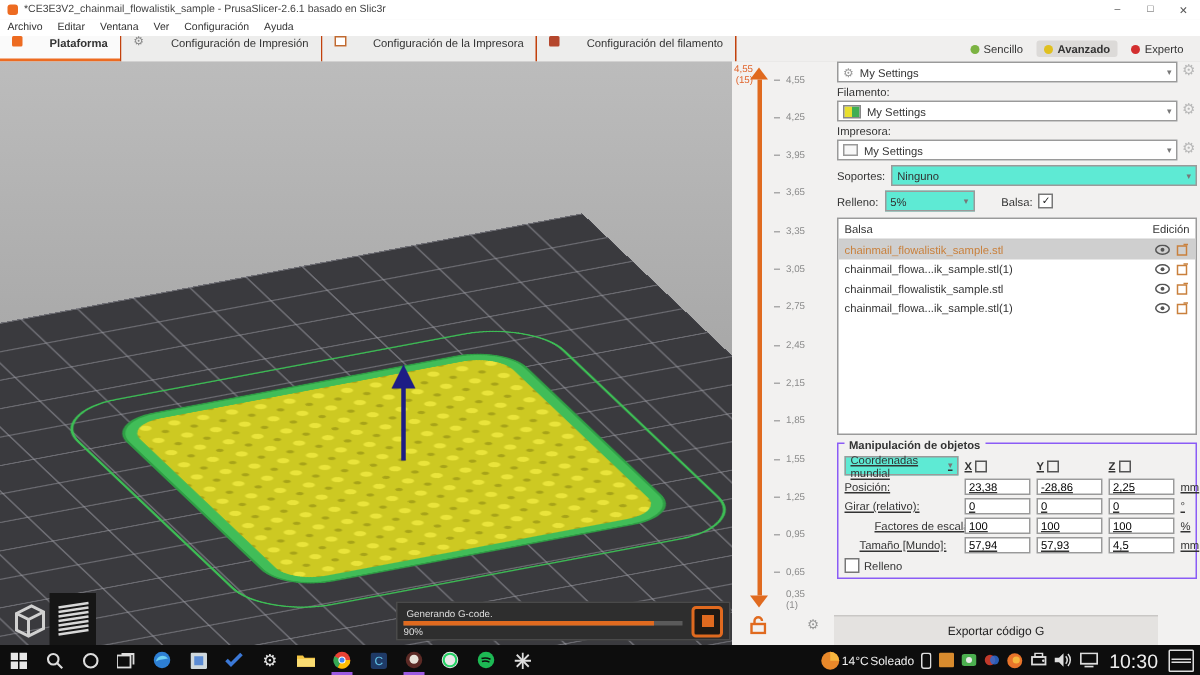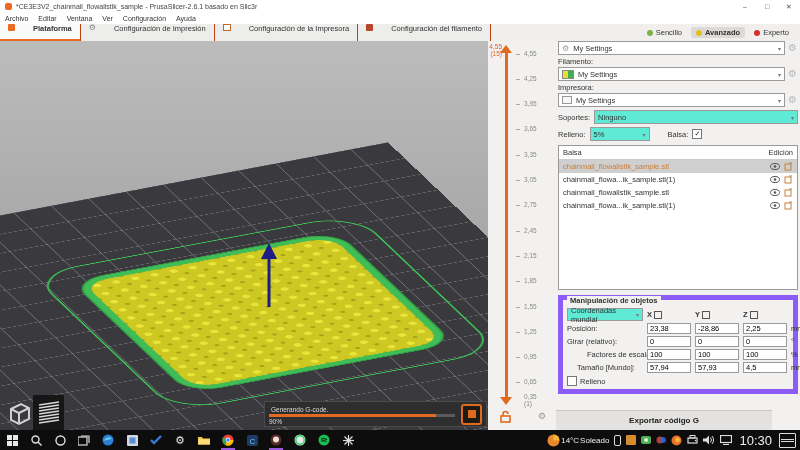--- a/index.html
+++ b/index.html
@@ -68,31 +68,31 @@
   .smallcombo{height:12px;background:#5eead4;border:1px solid #9a9a9a;display:flex;align-items:center;gap:4px;padding:0 3px;}
   .chk{width:8px;height:8px;border:1px solid #777;background:#fff;display:inline-flex;align-items:center;justify-content:center;font-size:7px;color:#222;}
   
   #objlist{margin:4px 2px 0 2px;height:143px;background:#fff;border:1px solid #9a9a9a;overflow:hidden;}
   #objhead{display:flex;border-bottom:1px solid #ccc;padding:2px 4px;color:#333;}
   #objhead .hn{flex:1;}
   #objrows .orow{display:flex;align-items:center;padding:2px 4px;gap:4px;}
   #objrows .orow.sel{background:#cfcfcf;color:#c9803c;}
   .oname{flex:1;white-space:nowrap;overflow:hidden;}
   
-  #manip{margin:5px 2px 0 2px;border:5px solid #8b5cf6;position:relative;padding:8px 4px 3px 4px;}
+  #manip{margin:5px 2px 0 2px;border:1px solid #8b5cf6;position:relative;padding:8px 4px 3px 4px;}
   #maniptitle{position:absolute;top:-4px;left:4px;background:#f2f1f0;padding:0 3px;font-weight:bold;}
-  .mgrid{display:grid;grid-template-columns:76px 44px 44px 44px 26px;gap:2px 4px;align-items:center;}
+  .mgrid{display:grid;grid-template-columns:76px 44px 44px 44px 26px;gap:2px 4px;align-items:center;text-decoration:underline;}
   .axh{display:flex;align-items:center;gap:2px;font-weight:bold;justify-content:flex-start;}
   .axh .axi{width:6px;height:6px;border:1px solid #555;display:inline-block;}
   .mval{height:11px;border:1px solid #9a9a9a;background:#fff;font-size:7.5px;font-family:"Liberation Sans",sans-serif;padding:0 2px;width:100%;box-sizing:border-box;}
   .munit{color:#333;}
   .mlbl{white-space:nowrap;}
   .lockcell{display:flex;align-items:center;gap:2px;padding-left:18px;}
   #inchesrow{margin-top:3px;display:flex;align-items:center;gap:3px;}
-  #exportbtn{position:absolute;left:0;bottom:0;width:216px;height:19px;background:#e4e2e0;border-top:1px solid #c9c7c5;display:flex;align-items:center;justify-content:center;font-weight:bold;font-size:8px;color:#222;}
+  #exportbtn{position:absolute;left:0;bottom:0;width:216px;height:19px;background:#e4e2e0;border-top:1px solid #c9c7c5;display:flex;align-items:center;justify-content:center;font-weight:normal;font-size:8px;color:#222;}
   
   #taskbar{position:absolute;left:0;top:430px;width:800px;height:20px;background:#0d0d0d;display:flex;align-items:center;color:#eee;}
   .tbi{width:24px;height:20px;display:flex;align-items:center;justify-content:center;position:relative;}
   .tbi.run::after{content:"";position:absolute;bottom:0;left:5px;right:5px;height:2px;background:#9b59e0;}
   .tray{margin-left:auto;display:flex;align-items:center;gap:5px;padding-right:4px;}
   .tray .ti{display:flex;align-items:center;justify-content:center;}
   #weather{display:flex;align-items:center;gap:1px;font-size:8px;}
   #clock{font-size:13px;padding:0 2px;}
   .trembox{width:13px;height:11px;border:1px solid #ddd;border-radius:1px;display:flex;flex-direction:column;justify-content:center;gap:1px;padding:1px;}
   .trembox i{display:block;height:1px;background:#ddd;}

